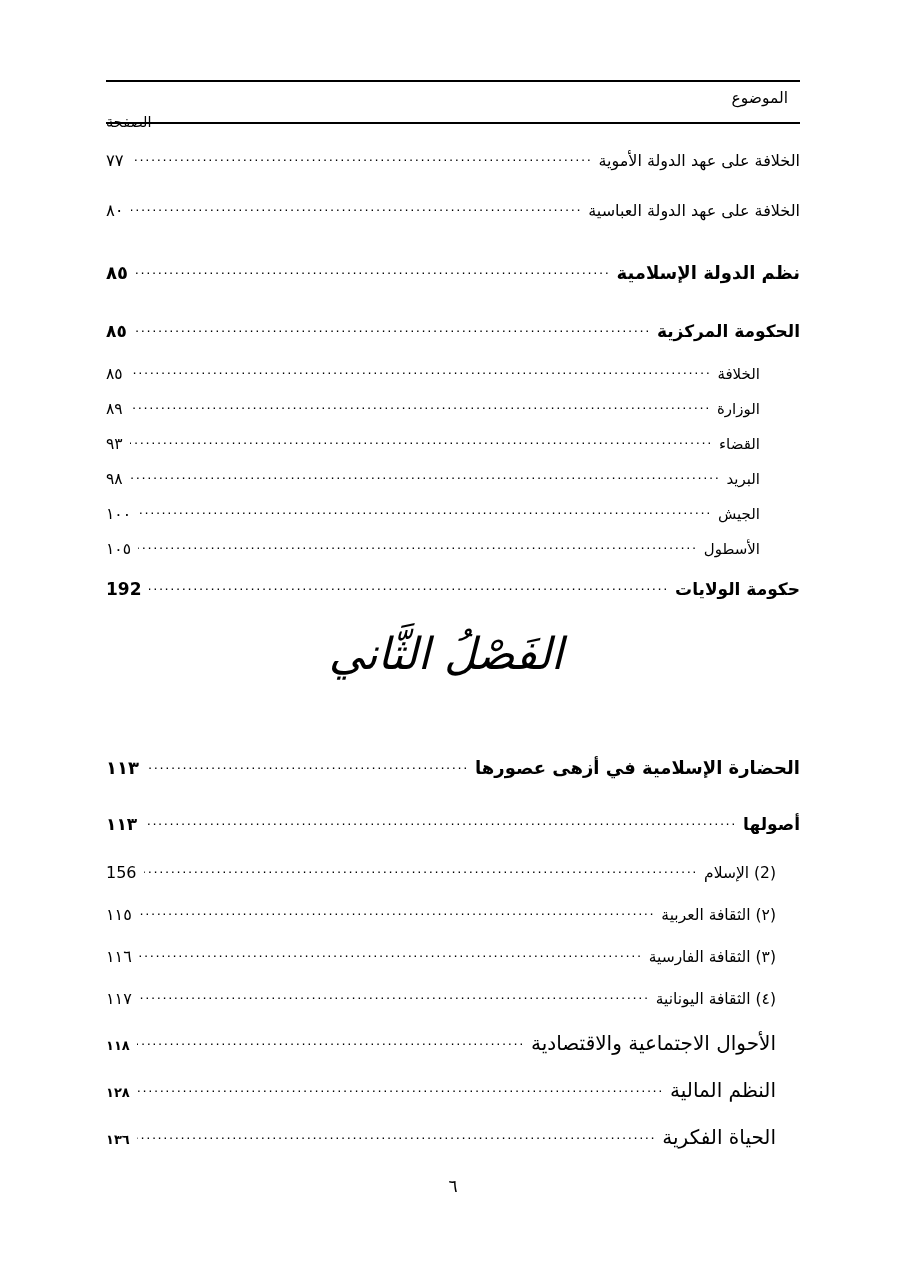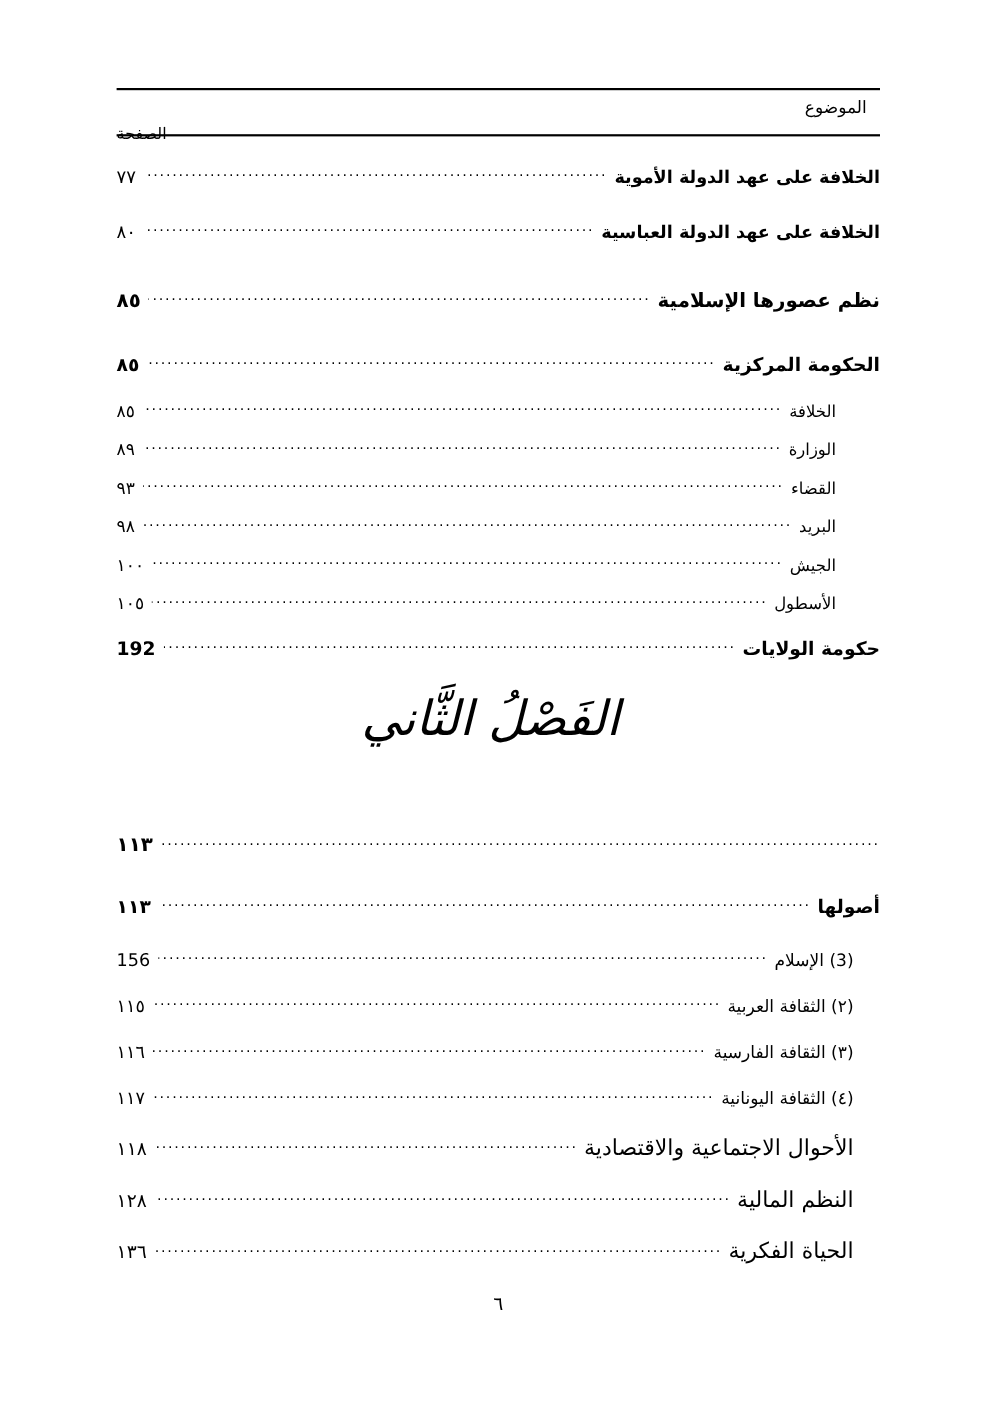--- a/index.html
+++ b/index.html
@@ -91,37 +91,37 @@
     white-space: nowrap;
   }
   .row .pgnum {
     flex: 0 0 auto;
     padding-right: 7px;
     text-align: center;
     direction: rtl;
   }
 
   
-  .row.plain .title  { font-weight: 700; font-size: 16px; }
+  .row.plain .title  { font-weight: 400; font-size: 16px; }
   .row.plain .pgnum  { font-weight: 400; font-size: 16.5px; }
 
   .row.bold .title   { font-weight: 700; font-size: 17px; text-align: center; }
   .row.bold .pgnum   { font-weight: 700; font-size: 17px; }
 
   .row.sub .title    { font-weight: 400; font-size: 15px; }
   .row.sub .pgnum    { font-weight: 400; font-size: 15.5px; }
 
   .row.bigbold .title { font-weight: 700; font-size: 18px; }
   .row.bigbold .pgnum { font-weight: 700; font-size: 18px; }
 
   .row.num .title    { font-weight: 400; font-size: 15.5px; }
   .row.num .pgnum    { font-weight: 400; font-size: 16px; }
 
   .row.big .title    { font-weight: 400; font-size: 20px; }
-  .row.big .pgnum    { font-weight: 400; font-size: 17px; }
+  .row.big .pgnum    { font-weight: 700; font-size: 13px; }
 
   
   .chapter-title {
     position: absolute;
     top: 626px;
     left: 0;
     width: 892px;
     text-align: center;
     font-family: "DejaVu Sans", "Liberation Sans", sans-serif;
     font-size: 44px;
@@ -162,21 +162,21 @@
         <span class="title">الخلافة على عهد الدولة الأموية</span>
         <span class="leader"></span>
         <span class="pgnum">٧٧</span>
       </div>
       <div class="row plain" style="top: 200px; right: 106px; left: 106px;">
         <span class="title">الخلافة على عهد الدولة العباسية</span>
         <span class="leader"></span>
         <span class="pgnum">٨٠</span>
       </div>
       <div class="row bigbold" style="top: 263px; right: 106px; left: 106px;">
-        <span class="title">نظم عصورها الإسلامية</span>
+        <span class="title">نظم الدولة الإسلامية</span>
         <span class="leader"></span>
         <span class="pgnum">٨٥</span>
       </div>
       <div class="row bold" style="top: 321px; right: 106px; left: 106px;">
         <span class="title">الحكومة المركزية</span>
         <span class="leader"></span>
         <span class="pgnum">٨٥</span>
       </div>
       <div class="row sub" style="top: 363px; right: 146px; left: 106px;">
         <span class="title">الخلافة</span>
@@ -207,30 +207,31 @@
         <span class="title">الأسطول</span>
         <span class="leader"></span>
         <span class="pgnum">١٠٥</span>
       </div>
       <div class="row bold" style="top: 579px; right: 106px; left: 106px;">
         <span class="title">حكومة الولايات</span>
         <span class="leader"></span>
         <span class="pgnum">192</span>
       </div>
       <div class="row bigbold" style="top: 758px; right: 106px; left: 106px;">
+        <span class="title">الحضارة الإسلامية في أزهى عصورها</span>
         <span class="leader"></span>
         <span class="pgnum">١١٣</span>
       </div>
       <div class="row bold" style="top: 814px; right: 106px; left: 106px;">
         <span class="title">أصولها</span>
         <span class="leader"></span>
         <span class="pgnum">١١٣</span>
       </div>
       <div class="row num" style="top: 862px; right: 130px; left: 106px;">
-        <span class="title">(3) الإسلام</span>
+        <span class="title">(2) الإسلام</span>
         <span class="leader"></span>
         <span class="pgnum">156</span>
       </div>
       <div class="row num" style="top: 904px; right: 130px; left: 106px;">
         <span class="title">(٢) الثقافة العربية</span>
         <span class="leader"></span>
         <span class="pgnum">١١٥</span>
       </div>
       <div class="row num" style="top: 946px; right: 130px; left: 106px;">
         <span class="title">(٣) الثقافة الفارسية</span>

